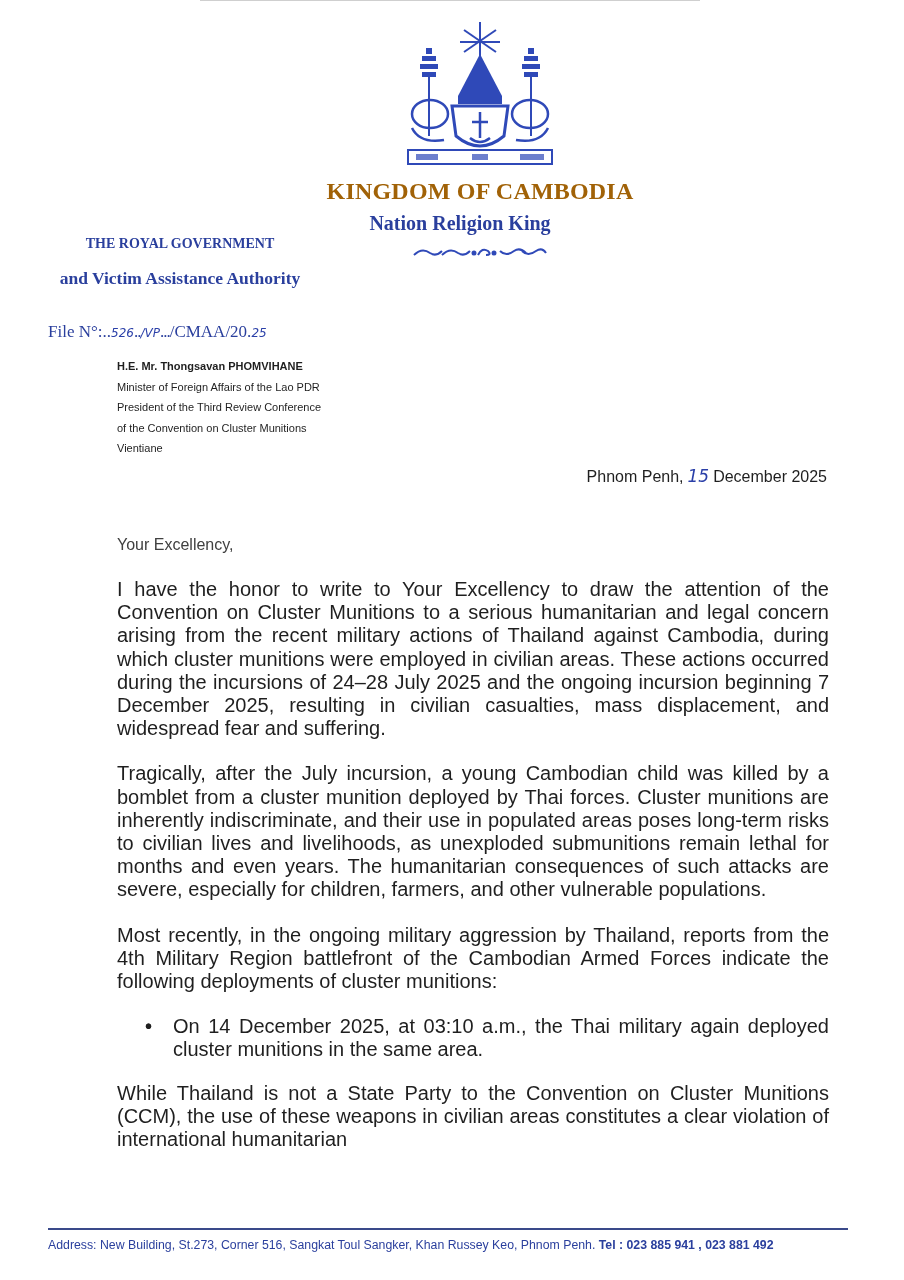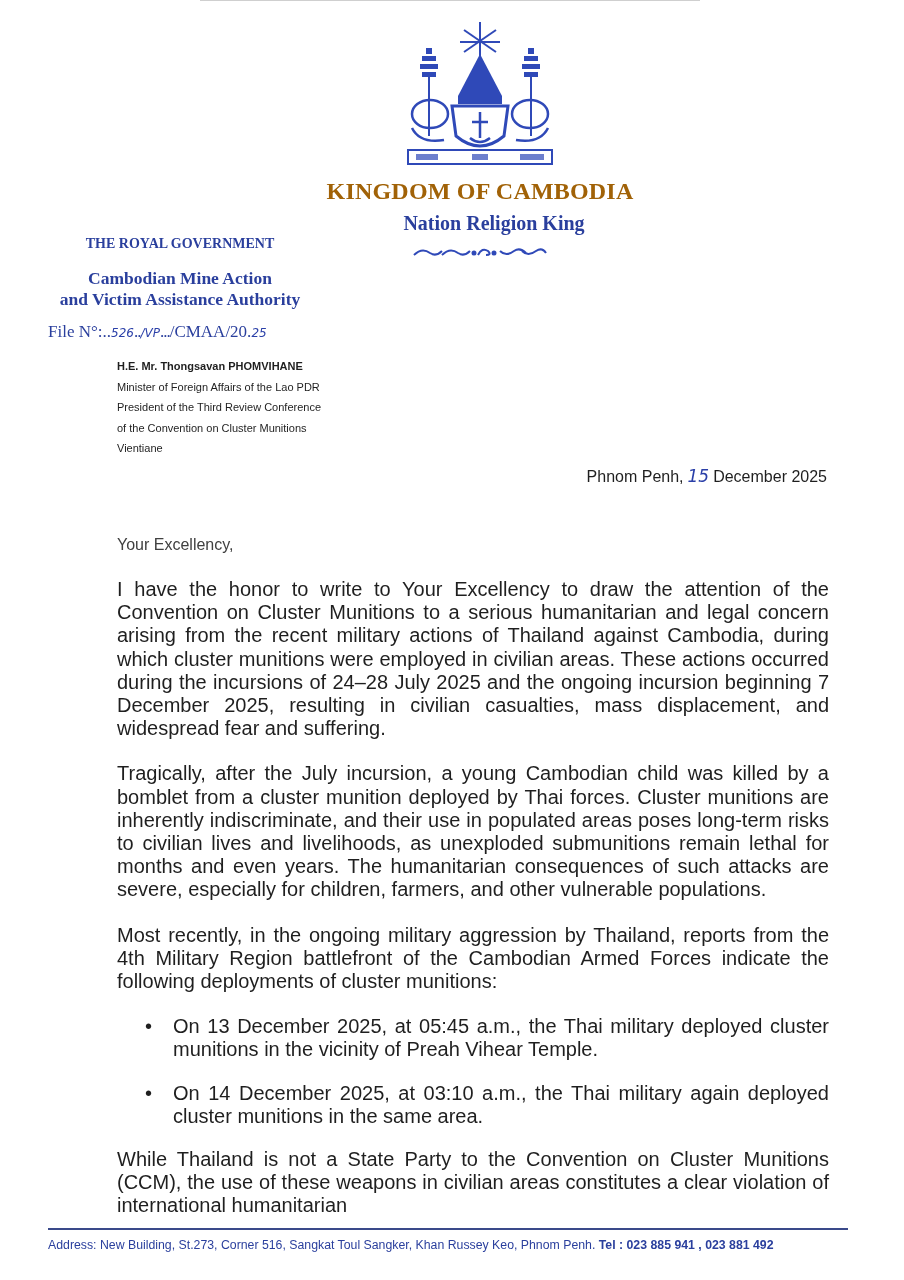--- a/index.html
+++ b/index.html
@@ -11,21 +11,21 @@
     color: #1a1a1a;
   }
   .topline { position: absolute; left: 200px; top: 0; width: 500px; height: 1px; background: #cfcfcf; }
   .emblem { position: absolute; left: 400px; top: 18px; width: 160px; height: 150px; }
   .kingdom {
     position: absolute; left: 300px; width: 360px; top: 178px; text-align: center;
     font-family: "Liberation Serif", serif; font-weight: bold; color: #a16207;
     font-size: 24px; letter-spacing: 0.2px;
   }
   .motto {
-    position: absolute; left: 344px; width: 300px; top: 212px; text-align: center;
+    position: absolute; left: 310px; width: 300px; top: 212px; text-align: center;
     font-family: "Liberation Serif", serif; font-weight: bold; color: #2a3f9d; font-size: 20px;
   }
   .ornament { position: absolute; left: 412px; top: 245px; width: 136px; height: 14px; }
   .gov {
     position: absolute; left: 40px; width: 280px; top: 236px; text-align: center;
     font-family: "Liberation Serif", serif; font-weight: bold; color: #2a3f9d;
     font-size: 14px;
   }
   .authority {
     position: absolute; left: 40px; width: 280px; top: 268px; text-align: center;
@@ -116,21 +116,20 @@
     <circle cx="62" cy="8" r="1.5" fill="#2f49b8"></circle>
     <path d="M66 10 Q70 2 76 6 Q80 10 74 10"></path>
     <circle cx="82" cy="8" r="1.5" fill="#2f49b8"></circle>
     <path d="M88 6 Q94 12 102 6 Q108 2 114 8"></path>
     <path d="M110 6 Q116 12 124 6 Q130 2 134 8"></path>
   </g>
 </svg>
 
 <div class="gov">THE ROYAL GOVERNMENT</div>
 <div class="authority">
-  <div>Cambodian Mine Action</div>
   <div>and Victim Assistance Authority</div>
 </div>
 
 <div class="fileno">
   <span>File N°:..</span><span class="hand">526</span><span class="dots">..</span><span class="hand">/VP</span><span class="dots">...</span><span>/CMAA/20.</span><span class="hand">25</span>
 </div>
 
 <div class="recipient">
   <div class="name">H.E. Mr. Thongsavan PHOMVIHANE</div>
   <div>Minister of Foreign Affairs of the Lao PDR</div>
@@ -143,21 +142,21 @@
   <span>Phnom Penh,</span><span class="hand">15</span><span>December 2025</span>
 </div>
 
 <div class="salutation">Your Excellency,</div>
 
 <div class="body">
   <p>I have the honor to write to Your Excellency to draw the attention of the Convention on Cluster Munitions to a serious humanitarian and legal concern arising from the recent military actions of Thailand against Cambodia, during which cluster munitions were employed in civilian areas. These actions occurred during the incursions of 24–28 July 2025 and the ongoing incursion beginning 7 December 2025, resulting in civilian casualties, mass displacement, and widespread fear and suffering.</p>
   <p>Tragically, after the July incursion, a young Cambodian child was killed by a bomblet from a cluster munition deployed by Thai forces. Cluster munitions are inherently indiscriminate, and their use in populated areas poses long-term risks to civilian lives and livelihoods, as unexploded submunitions remain lethal for months and even years. The humanitarian consequences of such attacks are severe, especially for children, farmers, and other vulnerable populations.</p>
   <p>Most recently, in the ongoing military aggression by Thailand, reports from the 4th Military Region battlefront of the Cambodian Armed Forces indicate the following deployments of cluster munitions:</p>
   <ul>
-    <li><span class="bullet">•</span><span>On 13 December 2025, at 05:45 a.m., the Thai military deployed cluster munitions in the vicinity of Preah Vihear Temple.</span></li>
+    <li><span class="bullet">•</span></li>
     <li><span class="bullet">•</span><span>On 14 December 2025, at 03:10 a.m., the Thai military again deployed cluster munitions in the same area.</span></li>
   </ul>
   <p>While Thailand is not a State Party to the Convention on Cluster Munitions (CCM), the use of these weapons in civilian areas constitutes a clear violation of international humanitarian</p>
 </div>
 
 <div class="footline"></div>
 <div class="footer">
   <span>Address: New Building, St.273, Corner 516, Sangkat Toul Sangker, Khan Russey Keo, Phnom Penh.</span>
   <span class="tel">Tel : 023 885 941 , 023 881 492</span>
 </div>

